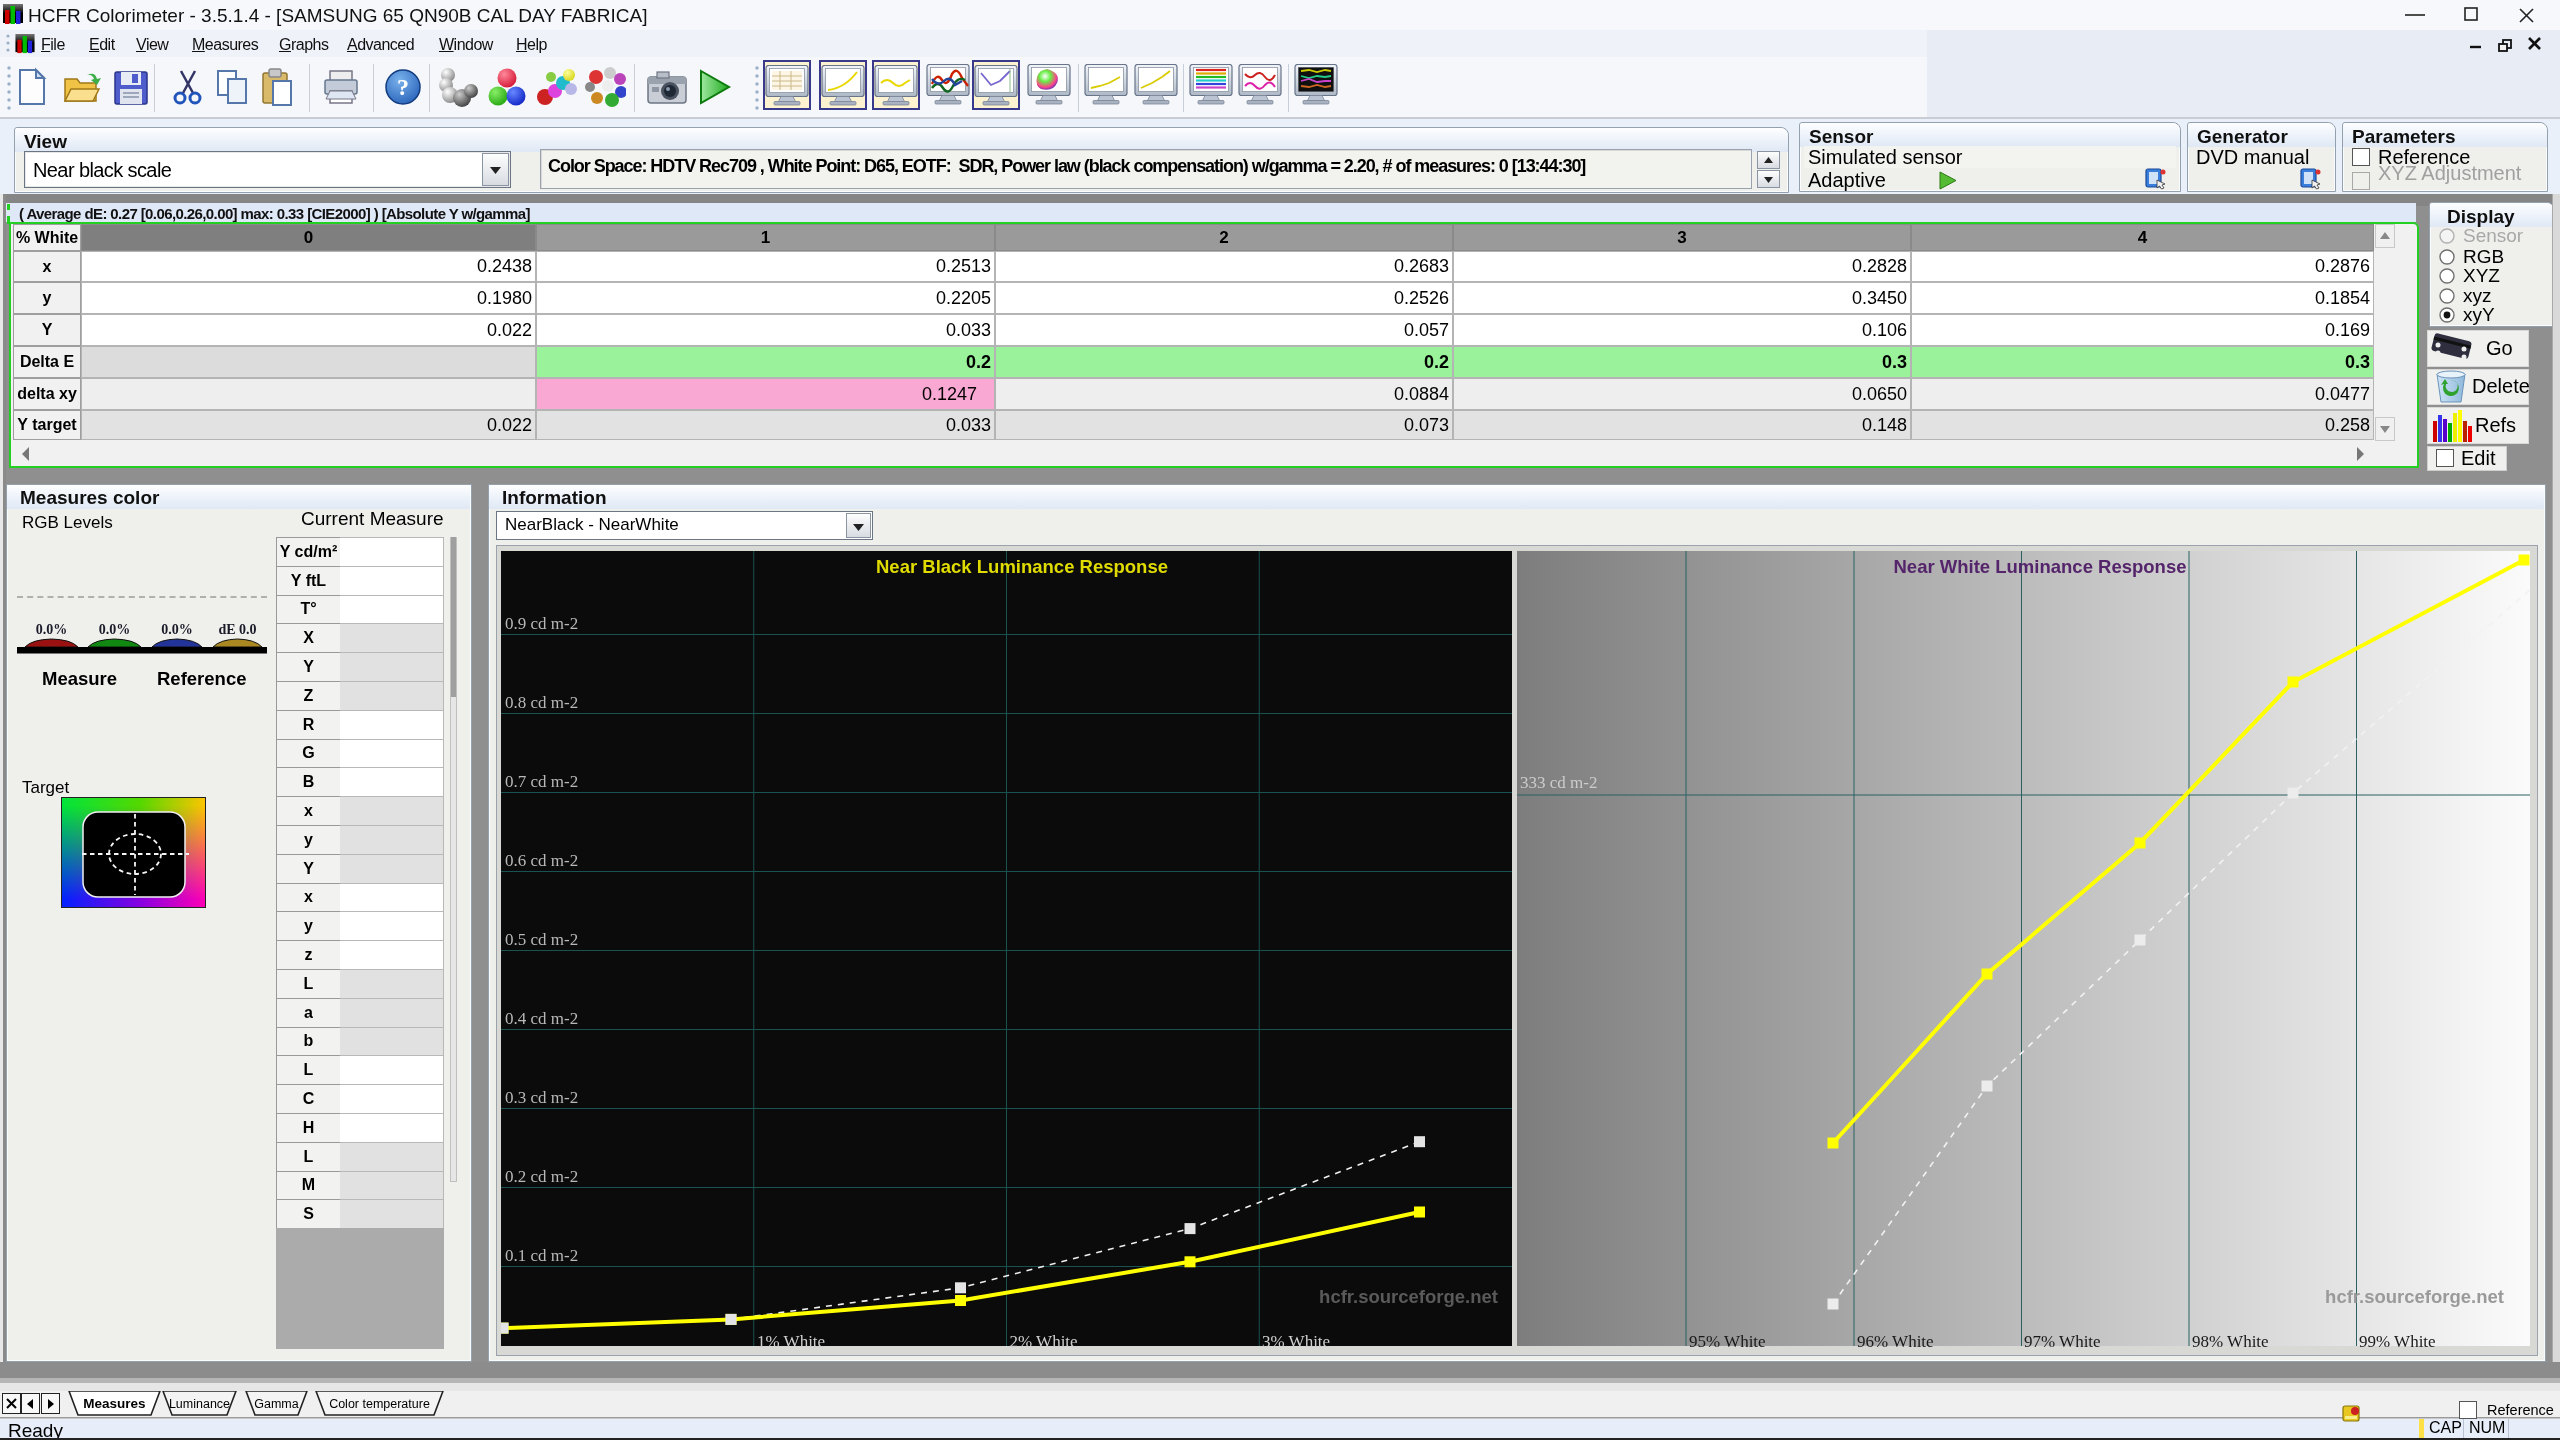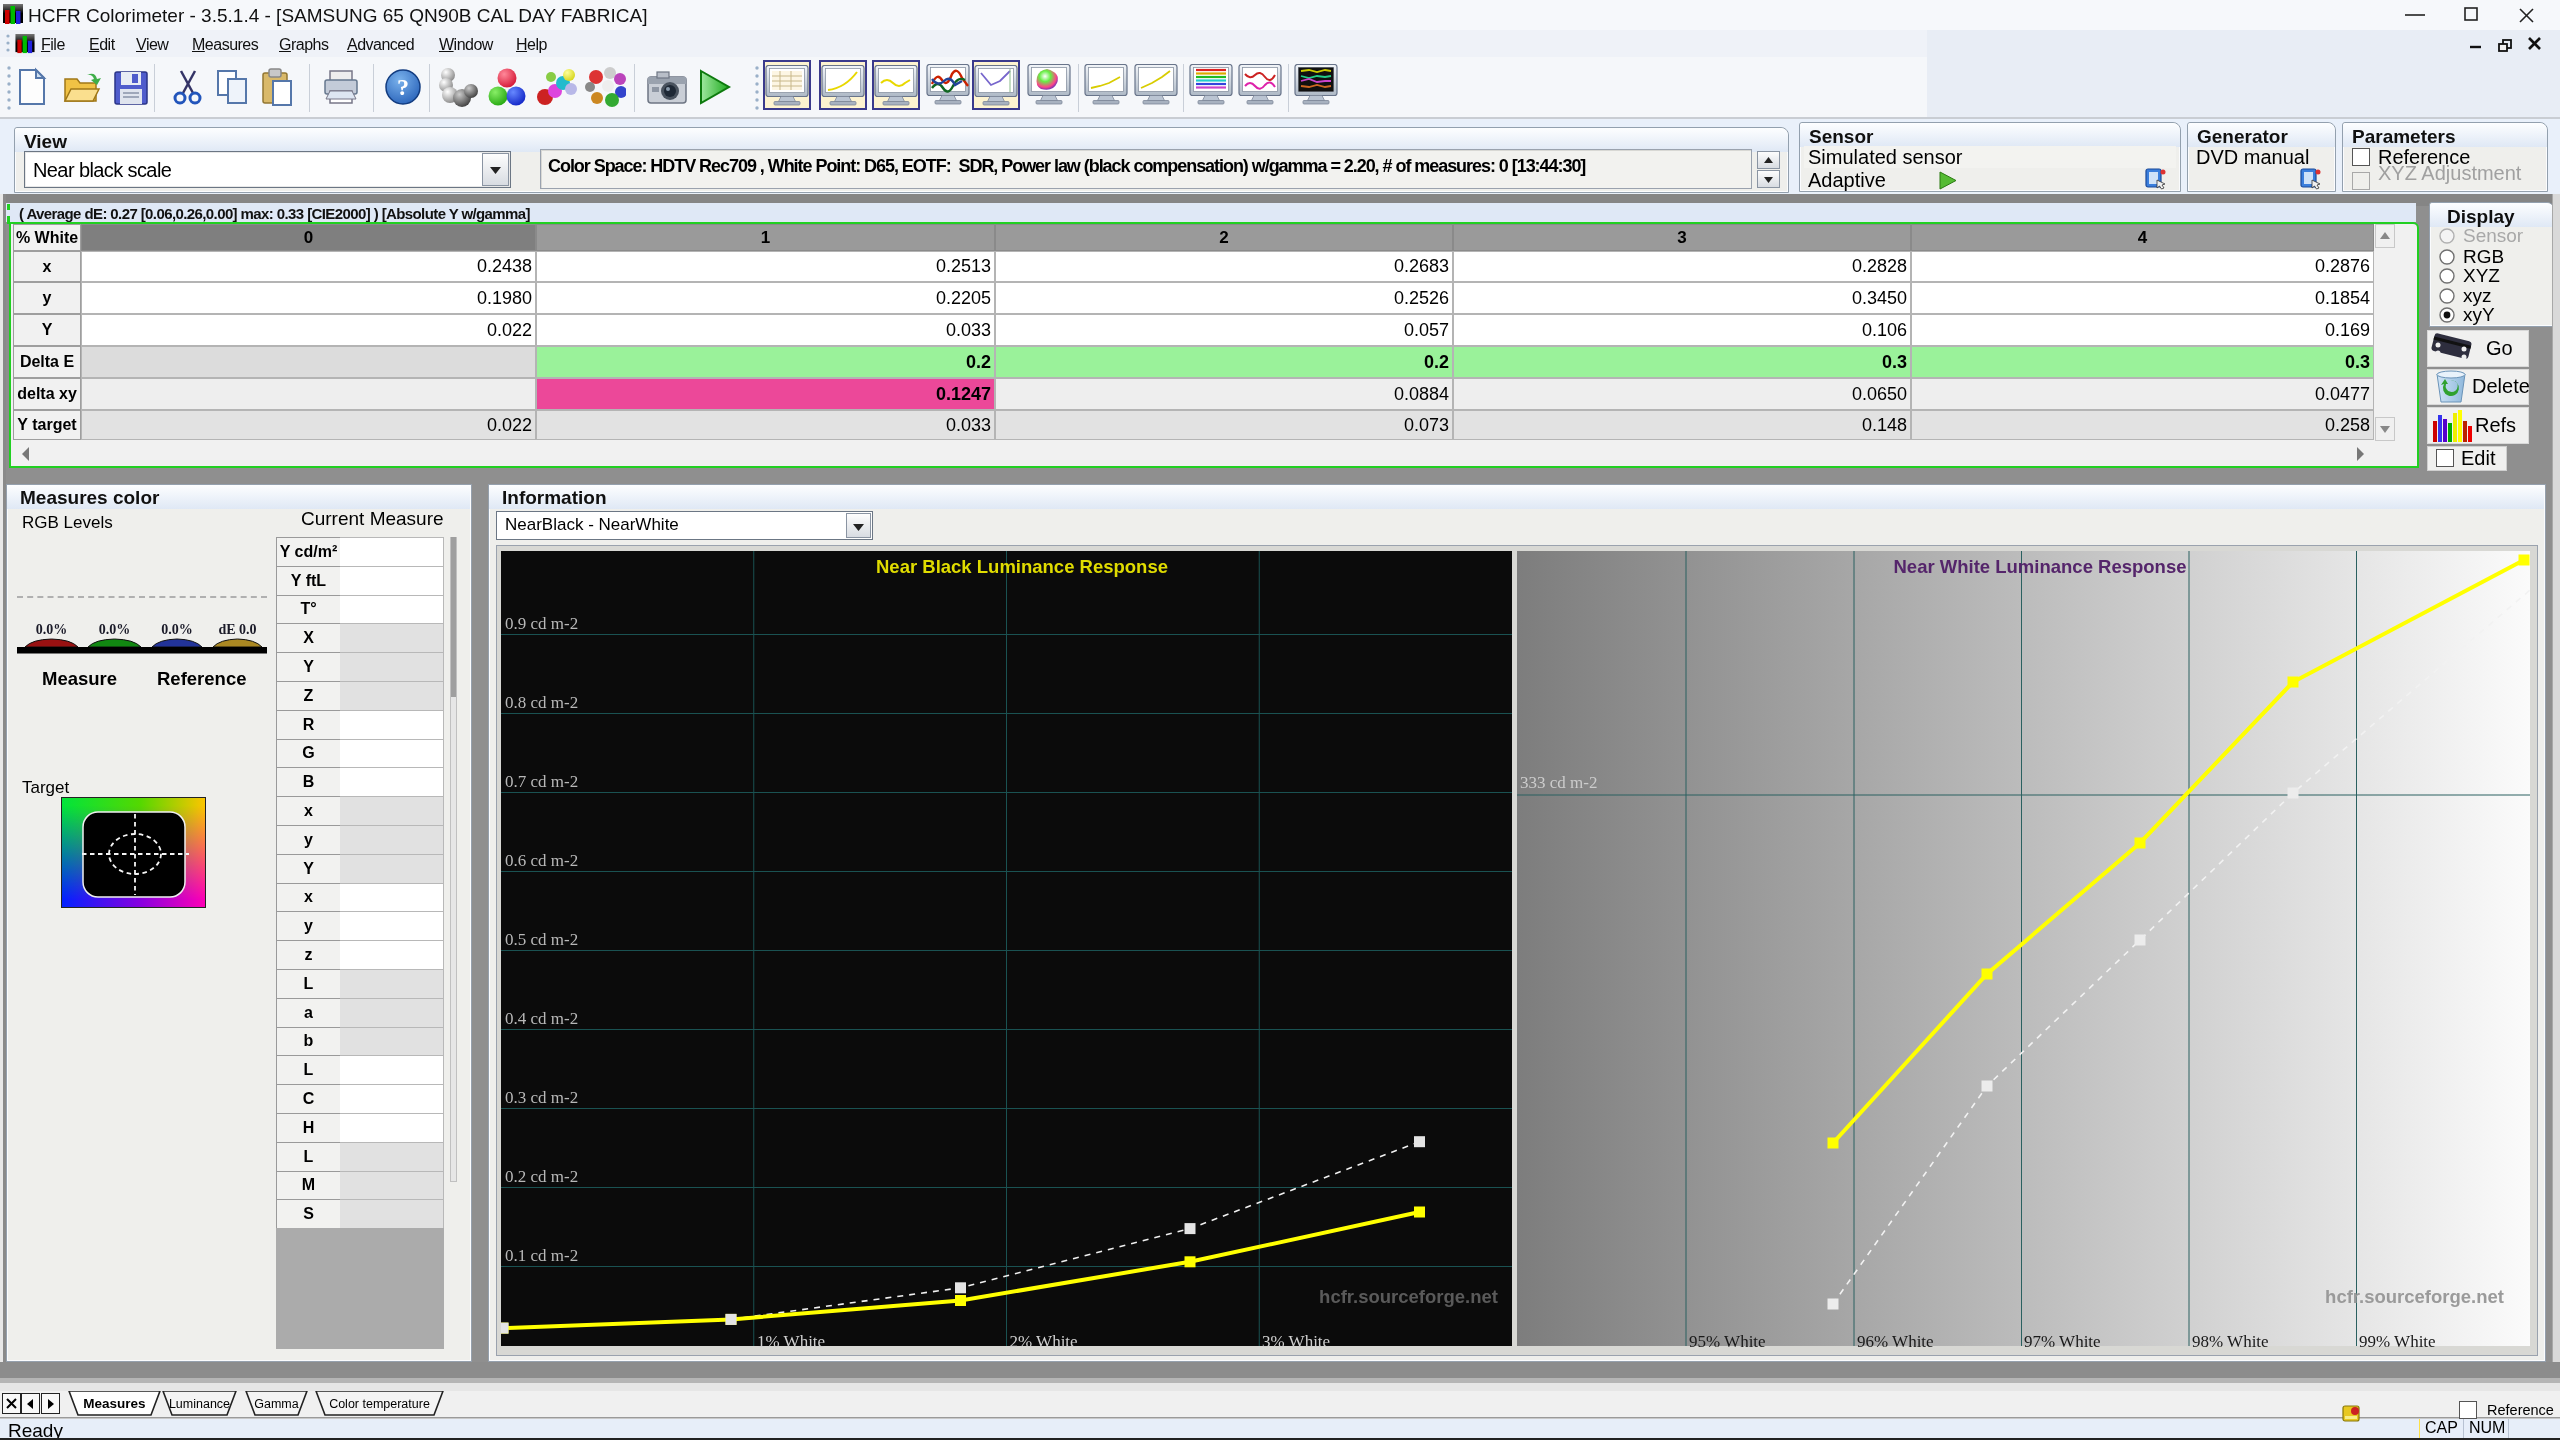--- a/index.html
+++ b/index.html
@@ -510,21 +510,21 @@
 <div style="position:absolute;left:1453px;top:314px;width:458px;height:32px;background:#ffffff;border:1px solid #b4b4b4;font-size:18px;font-weight:normal;color:#000;display:flex;align-items:center;justify-content:flex-end;padding-right:3px;">0.106</div>
 <div style="position:absolute;left:1911px;top:314px;width:463px;height:32px;background:#ffffff;border:1px solid #b4b4b4;font-size:18px;font-weight:normal;color:#000;display:flex;align-items:center;justify-content:flex-end;padding-right:3px;">0.169</div>
 <div style="position:absolute;left:13px;top:346px;width:68px;height:32px;background:#f1f1f1;border:1px solid #9e9e9e;font-weight:bold;font-size:16px;white-space:nowrap;color:#000;display:flex;align-items:center;justify-content:center;">Delta E</div>
 <div style="position:absolute;left:81px;top:346px;width:455px;height:32px;background:#dcdcdc;border:1px solid #b4b4b4;font-size:18px;font-weight:bold;color:#000;display:flex;align-items:center;justify-content:flex-end;padding-right:3px;"></div>
 <div style="position:absolute;left:536px;top:346px;width:459px;height:32px;background:#9af29a;border:1px solid #b4b4b4;font-size:18px;font-weight:bold;color:#000;display:flex;align-items:center;justify-content:flex-end;padding-right:3px;">0.2</div>
 <div style="position:absolute;left:995px;top:346px;width:458px;height:32px;background:#9af29a;border:1px solid #b4b4b4;font-size:18px;font-weight:bold;color:#000;display:flex;align-items:center;justify-content:flex-end;padding-right:3px;">0.2</div>
 <div style="position:absolute;left:1453px;top:346px;width:458px;height:32px;background:#9af29a;border:1px solid #b4b4b4;font-size:18px;font-weight:bold;color:#000;display:flex;align-items:center;justify-content:flex-end;padding-right:3px;">0.3</div>
 <div style="position:absolute;left:1911px;top:346px;width:463px;height:32px;background:#9af29a;border:1px solid #b4b4b4;font-size:18px;font-weight:bold;color:#000;display:flex;align-items:center;justify-content:flex-end;padding-right:3px;">0.3</div>
 <div style="position:absolute;left:13px;top:378px;width:68px;height:32px;background:#f1f1f1;border:1px solid #9e9e9e;font-weight:bold;font-size:16px;white-space:nowrap;color:#000;display:flex;align-items:center;justify-content:center;">delta xy</div>
 <div style="position:absolute;left:81px;top:378px;width:455px;height:32px;background:#eeeeee;border:1px solid #b4b4b4;font-size:18px;font-weight:normal;color:#000;display:flex;align-items:center;justify-content:flex-end;padding-right:3px;"></div>
-<div style="position:absolute;left:536px;top:378px;width:459px;height:32px;background:#ec4899;border:1px solid #b4b4b4;font-size:18px;font-weight:bold;color:#000;display:flex;align-items:center;justify-content:flex-end;padding-right:3px;">0.1247</div>
+<div style="position:absolute;left:536px;top:378px;width:459px;height:32px;background:#f9a8d4;border:1px solid #b4b4b4;font-size:18px;font-weight:normal;color:#000;display:flex;align-items:center;justify-content:flex-end;padding-right:17px;">0.1247</div>
 <div style="position:absolute;left:995px;top:378px;width:458px;height:32px;background:#eeeeee;border:1px solid #b4b4b4;font-size:18px;font-weight:normal;color:#000;display:flex;align-items:center;justify-content:flex-end;padding-right:3px;">0.0884</div>
 <div style="position:absolute;left:1453px;top:378px;width:458px;height:32px;background:#eeeeee;border:1px solid #b4b4b4;font-size:18px;font-weight:normal;color:#000;display:flex;align-items:center;justify-content:flex-end;padding-right:3px;">0.0650</div>
 <div style="position:absolute;left:1911px;top:378px;width:463px;height:32px;background:#eeeeee;border:1px solid #b4b4b4;font-size:18px;font-weight:normal;color:#000;display:flex;align-items:center;justify-content:flex-end;padding-right:3px;">0.0477</div>
 <div style="position:absolute;left:13px;top:410px;width:68px;height:30px;background:#f1f1f1;border:1px solid #9e9e9e;font-weight:bold;font-size:16px;white-space:nowrap;color:#000;display:flex;align-items:center;justify-content:center;">Y target</div>
 <div style="position:absolute;left:81px;top:410px;width:455px;height:30px;background:#e2e2e2;border:1px solid #b4b4b4;font-size:18px;font-weight:normal;color:#000;display:flex;align-items:center;justify-content:flex-end;padding-right:3px;">0.022</div>
 <div style="position:absolute;left:536px;top:410px;width:459px;height:30px;background:#e2e2e2;border:1px solid #b4b4b4;font-size:18px;font-weight:normal;color:#000;display:flex;align-items:center;justify-content:flex-end;padding-right:3px;">0.033</div>
 <div style="position:absolute;left:995px;top:410px;width:458px;height:30px;background:#e2e2e2;border:1px solid #b4b4b4;font-size:18px;font-weight:normal;color:#000;display:flex;align-items:center;justify-content:flex-end;padding-right:3px;">0.073</div>
 <div style="position:absolute;left:1453px;top:410px;width:458px;height:30px;background:#e2e2e2;border:1px solid #b4b4b4;font-size:18px;font-weight:normal;color:#000;display:flex;align-items:center;justify-content:flex-end;padding-right:3px;">0.148</div>
 <div style="position:absolute;left:1911px;top:410px;width:463px;height:30px;background:#e2e2e2;border:1px solid #b4b4b4;font-size:18px;font-weight:normal;color:#000;display:flex;align-items:center;justify-content:flex-end;padding-right:3px;">0.258</div>
 <div style="position:absolute;left:2375px;top:224px;width:20px;height:217px;background:#f1f1f1;"></div>
@@ -831,21 +831,21 @@
     <text x="54.5" y="16.5" text-anchor="middle" font-size="13.5" font-weight="bold" fill="#000" font-family="Liberation Sans,sans-serif">Measures</text>
     <path d="M103 0 L176 0 L167 24 L112 24 Z" fill="#f4f4f4" stroke="#222" stroke-width="1.6"></path>
     <text x="139.5" y="16.5" text-anchor="middle" font-size="12.5" fill="#000" font-family="Liberation Sans,sans-serif">Luminance</text>
     <path d="M186 0 L247 0 L238 24 L195 24 Z" fill="#f4f4f4" stroke="#222" stroke-width="1.6"></path>
     <text x="216.5" y="16.5" text-anchor="middle" font-size="12.5" fill="#000" font-family="Liberation Sans,sans-serif">Gamma</text>
     <path d="M256 0 L383 0 L374 24 L265 24 Z" fill="#f4f4f4" stroke="#222" stroke-width="1.6"></path>
     <text x="319.5" y="16.5" text-anchor="middle" font-size="12.5" fill="#000" font-family="Liberation Sans,sans-serif">Color temperature</text>
   </svg>
 <div style="position:absolute;left:0;top:1418px;width:2560px;height:22px;background:#e7eef9;border-top:1px solid #c8c8c8;"></div>
 <div style="position:absolute;left:8px;top:1420px;font-size:19px;color:#000;">Ready</div>
-<div style="position:absolute;left:2419px;top:1419px;width:50px;height:20px;border-left:1px solid #fde047;font-size:16px;color:#000;padding-left:5px;">CAP</div>
+<div style="position:absolute;left:2419px;top:1419px;width:50px;height:20px;border-left:5px solid #fde047;font-size:16px;color:#000;padding-left:5px;">CAP</div>
 <div style="position:absolute;left:2463px;top:1419px;width:44px;height:20px;border-left:1px solid #b8c2d2;font-size:16px;color:#000;padding-left:5px;">NUM</div>
 <div style="position:absolute;left:2508px;top:1419px;width:48px;height:20px;border-left:1px solid #b8c2d2;font-size:16px;color:#000;padding-left:5px;"></div>
 <svg style="position:absolute;left:2341px;top:1402px" width="23" height="23" viewBox="0 0 23 23">
 <rect x="2" y="4" width="16" height="15" rx="2" fill="#e8c820" stroke="#887708" stroke-width="1.2"></rect>
 <circle cx="14" cy="9" r="4" fill="#cc2222"></circle>
     <rect x="4" y="14" width="12" height="3" fill="#f6ee88"></rect>
   </svg>
 <div style="position:absolute;left:2459px;top:1401px;width:18px;height:18px;background:#fff;border:1px solid #555;"></div>
 <div style="position:absolute;left:2487px;top:1402px;font-size:14.5px;color:#000;">Reference</div>
 <div style="position:absolute;left:0;top:1438px;width:2560px;height:2px;background:#222;"></div>

